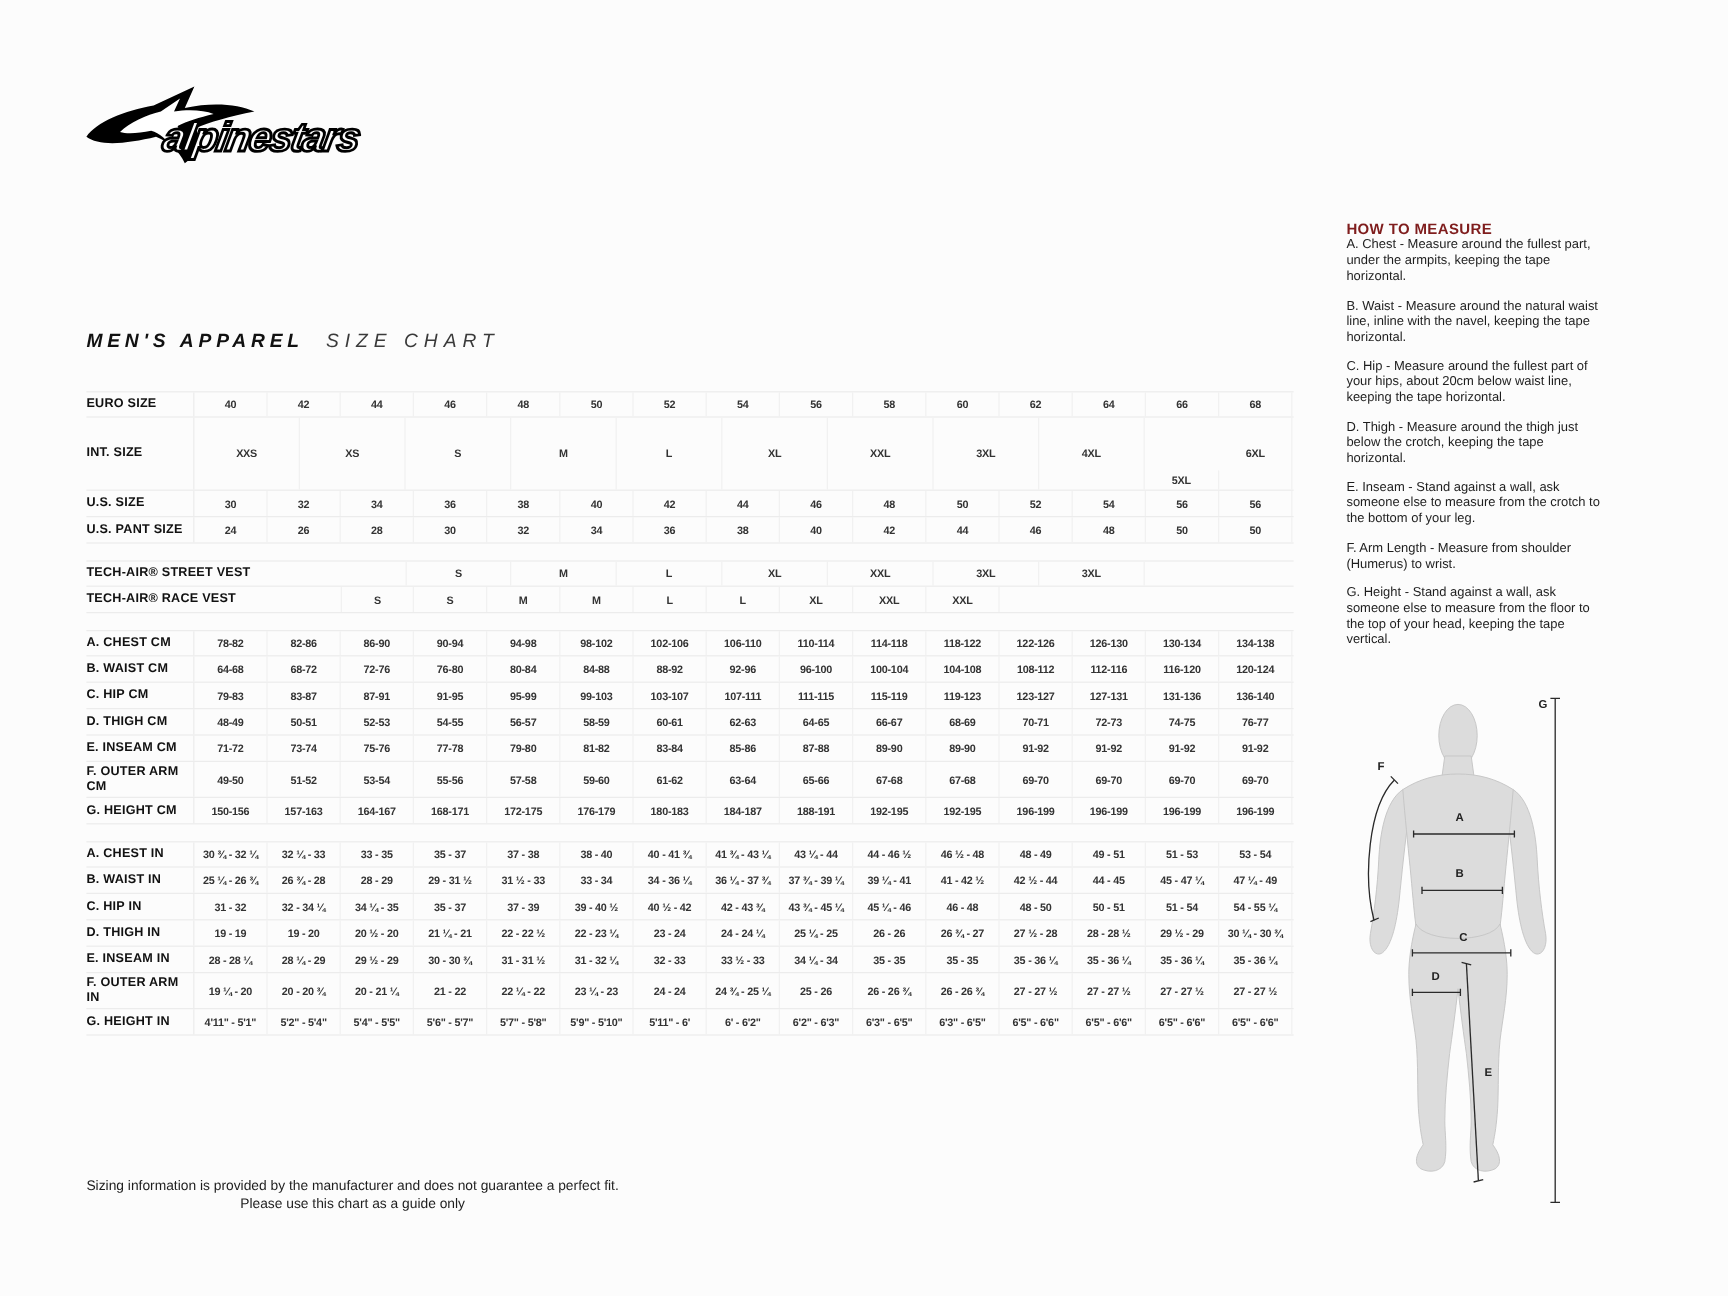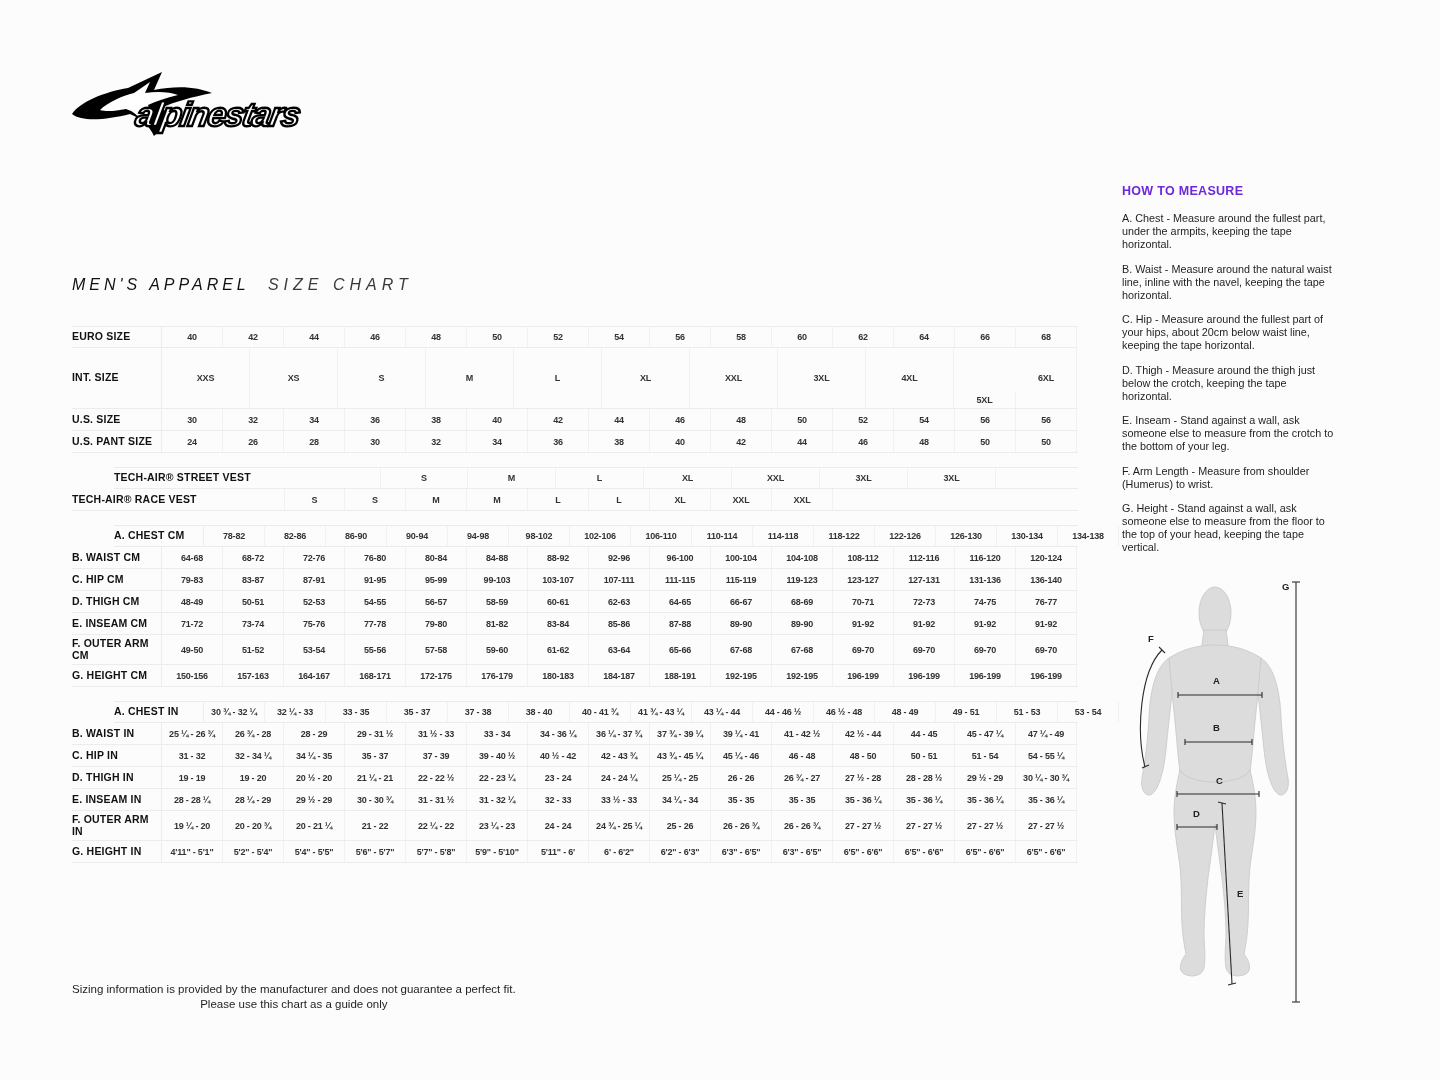--- a/index.html
+++ b/index.html
@@ -6,27 +6,27 @@
   html,body { background:#f2f2f2; }
   .page {
     position:relative; width:1440px; height:1080px; background:#fcfcfc;
     font-family:"Liberation Sans", sans-serif; color:#1a1a1a; overflow:hidden;
     margin:0 auto;
   }
   
   .logo { position:absolute; left:66px; top:70px; width:270px; height:70px; }
   
   .title { position:absolute; left:72px; top:276px; font-style:italic; font-size:16px; letter-spacing:4px; white-space:nowrap; }
-  .title .t-main { font-weight:normal; color:#111; }
+  .title .t-main { font-weight:bold; color:#111; }
   .title .t-sub  { font-weight:normal; color:#3a3a3a; margin-left:10px; letter-spacing:5px; }
   
   .size-table { position:absolute; left:72px; top:326px; width:1006px; }
   .trow { display:flex; align-items:stretch; border-bottom:1px solid #ececec; min-height:22px; }
   .trow.group-start { border-top:1px solid #ececec; }
-  .group-gap { margin-top:14px;margin-left:42px; }
+  .group-gap { margin-top:14px; }
   .rlabel {
     width:90px; flex:0 0 90px; font-weight:bold; font-size:10.5px; line-height:1.1;
     display:flex; align-items:center; color:#111; letter-spacing:0.2px;
     border-right:1px solid #ececec; padding:3px 2px 3px 0;
   }
   .trow.nowrap-label .rlabel { white-space:nowrap; overflow:visible; z-index:2; border-right:none; }
   .cells { display:flex; flex:1 1 auto; }
   .cell {
     flex:0 0 61px; width:61px; display:flex; align-items:center; justify-content:center;
     font-weight:bold; font-size:9px; color:#333; border-right:1px solid #f1f1f1;
@@ -35,21 +35,21 @@
   .row-int .cell { flex:0 0 88px; width:88px; }
   .row-int .cell:nth-child(10) { flex:0 0 62px; width:62px;margin-top:44px; }
   .row-int .cell:nth-child(11) { flex:0 0 61px; width:61px; }
   .row-street .cells::before { content:""; flex:0 0 176px; }
   .row-street .cell { flex:0 0 88px; width:88px; }
   .row-street .cell:first-child { border-left:1px solid #f1f1f1; }
   .row-race .cells::before { content:""; flex:0 0 122px; }
   .row-race .cell:first-child { border-left:1px solid #f1f1f1; }
   
   .howto { position:absolute; left:1122px; top:184px; width:212px; }
-  .howto h3 { font-size:12.5px; font-weight:bold; color:#6d28d9; margin-bottom:14px; letter-spacing:0.3px; }
+  .howto h3 { font-size:12.5px; font-weight:bold; color:#7f1d1d; letter-spacing:0.3px; }
   .howto p { font-size:10.8px; line-height:1.22; color:#1e1e1e; margin-bottom:11px; }
   
   .figure { position:absolute; left:1138px; top:572px; width:175px; height:445px; }
   
   .footer { position:absolute; left:72px; top:982px; font-size:11.5px; line-height:1.3; color:#1e1e1e;text-align:center; }
 </style>
 </head>
 <body>
 
 <div class="page">

